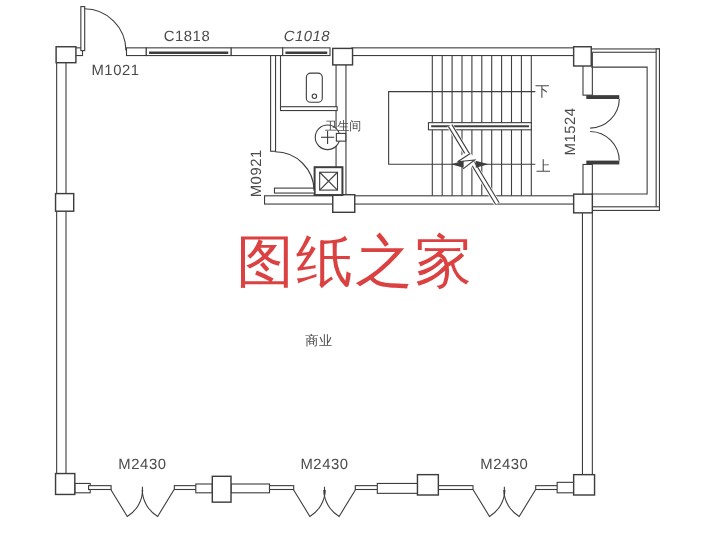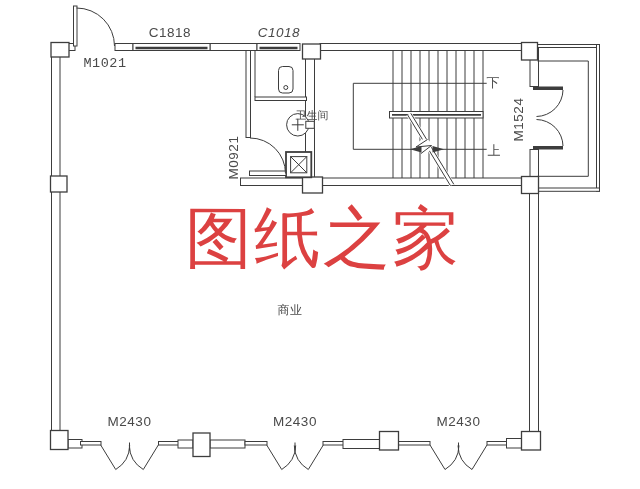--- a/index.html
+++ b/index.html
@@ -24,21 +24,21 @@
   .knock{fill:#ffffff;stroke:none;}
   
   .lbl{position:absolute;font-size:13.5px;color:var(--text);text-align:center;
        white-space:nowrap;line-height:15px;letter-spacing:0.5px;}
   .sm {font-size:11px;letter-spacing:0;margin-left:40px;}
   .md {font-size:12px;}
   .cjk{font-size:13px;letter-spacing:0;}
   .vert{transform:rotate(-90deg);}
   .wm{position:absolute;left:155px;top:196px;width:336px;text-align:center;
       font-family:"DejaVu Serif","Liberation Serif",serif;
-      font-size:67px;line-height:84px;letter-spacing:2px;color:var(--wm);}
+      font-size:52px;line-height:84px;letter-spacing:2px;color:var(--wm);}
 </style>
 </head>
 <body>
 
 <div id="plan">
 
   <svg width="640" height="489" viewBox="0 0 640 489">
 
     <g>
       <rect class="w" x="51.5" y="44" width="8.5" height="393"></rect>
@@ -167,21 +167,21 @@
       <path class="ln" d="M323.3 445 L308.3 469.5 A29 29 0 0 1 294.3 445.5"></path>
       <line class="ln" x1="295" y1="442.5" x2="295" y2="450.5"></line>
     </g>
     <g>
       <path class="ln" d="M430 445 L445 469.5 A29 29 0 0 0 459 445.5"></path>
       <path class="ln" d="M487 445 L472 469.5 A29 29 0 0 1 458 445.5"></path>
       <line class="ln" x1="458.5" y1="442.5" x2="458.5" y2="450.5"></line>
     </g>
   </svg>
 
-  <div class="lbl" style="left:75px;top:56px;width:60px;font-family:Liberation Mono, monospace;">M1021</div>
+  <div class="lbl" style="left:75px;top:56px;width:60px;">M1021</div>
 
   <div class="lbl" style="left:140px;top:25px;width:60px;">C1818</div>
 
   <div class="lbl" style="left:249px;top:25px;width:60px;font-style:italic;">C1018</div>
 
   <div class="lbl vert" style="left:203px;top:149.5px;width:60px;">M0921</div>
 
   <div class="lbl sm" style="left:252px;top:108px;width:40px;">卫生间</div>
 
   <div class="lbl vert" style="left:487.5px;top:111.5px;width:60px;">M1524</div>

